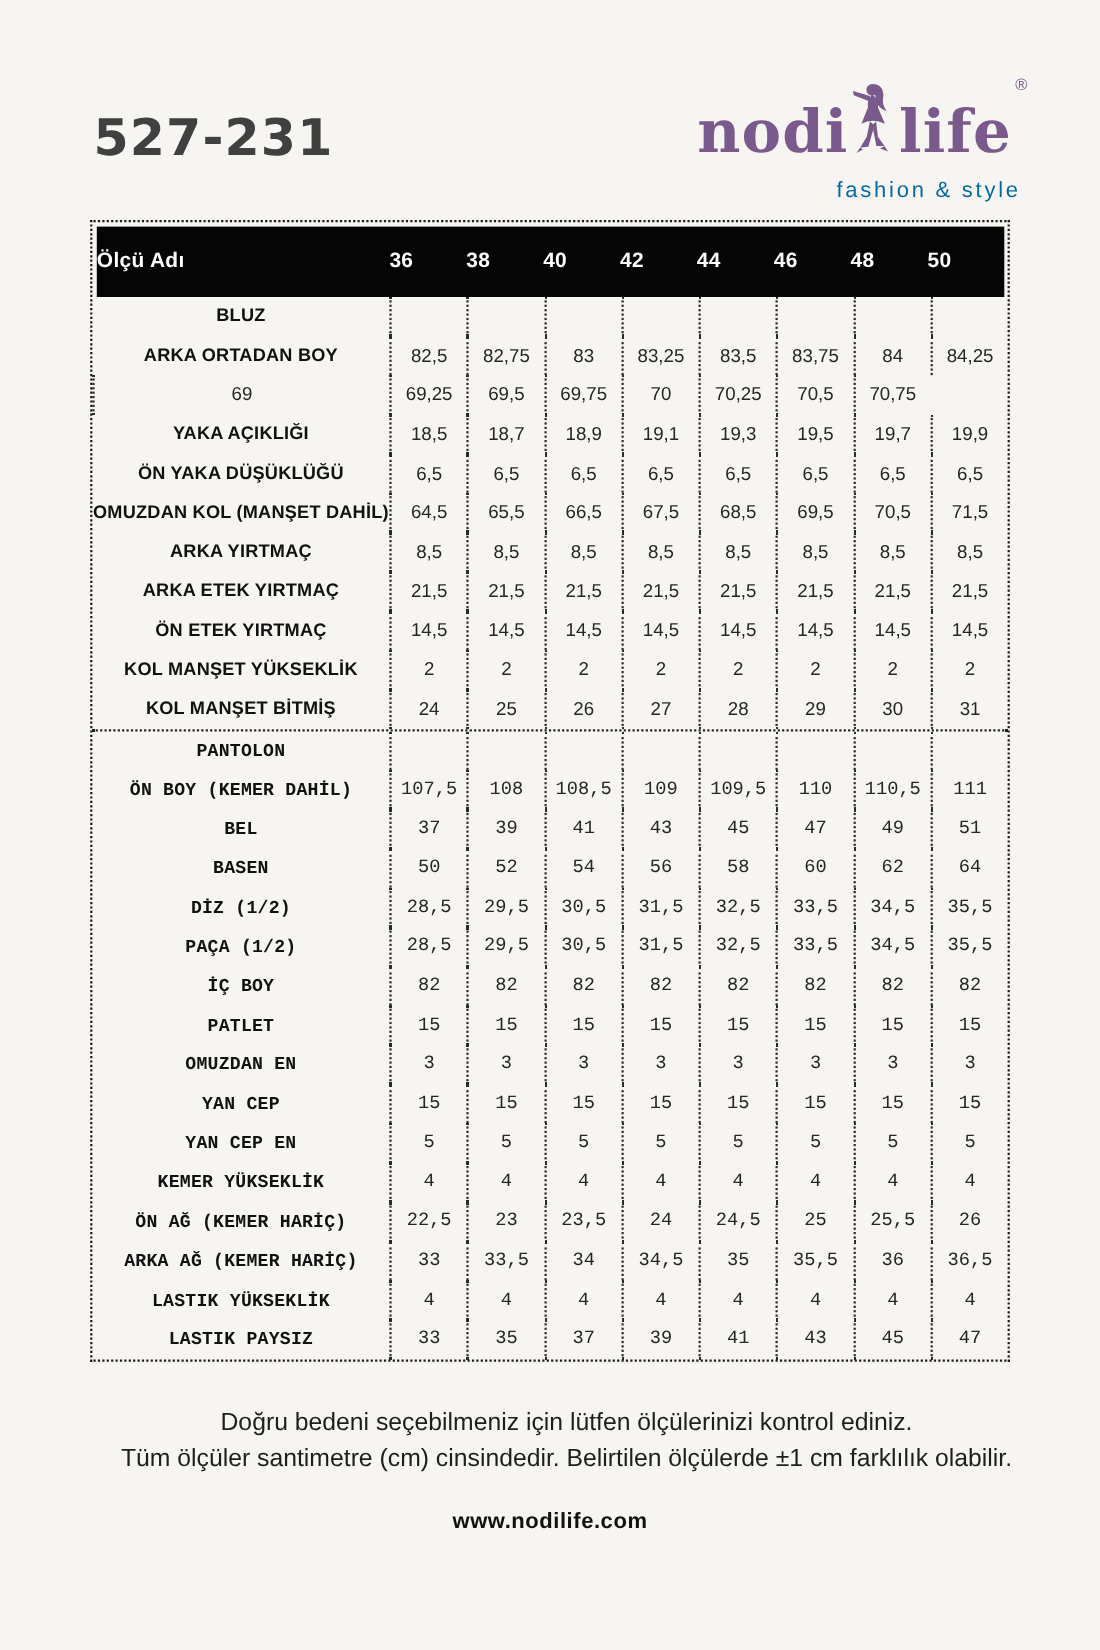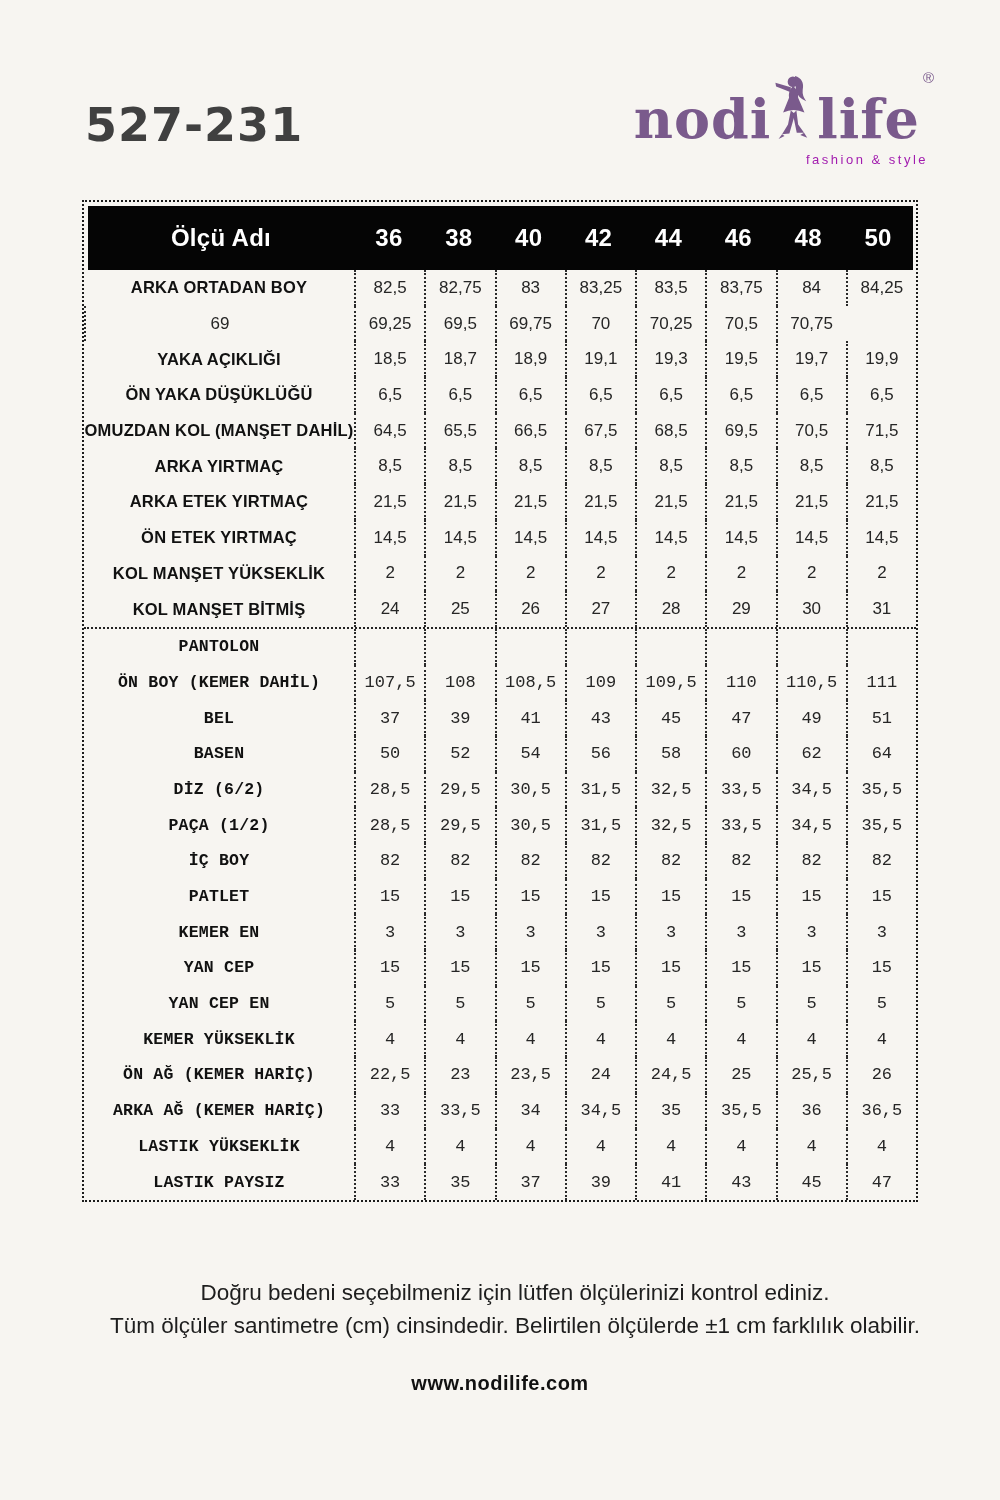--- a/index.html
+++ b/index.html
@@ -46,25 +46,25 @@
   }
   .logo-figure { display: inline-block; margin: 0 1px -2px 3px; }
   .logo-figure svg { display: block; height: 74px; width: 42px; }
   .logo-reg {
     font-size: 15px;
     line-height: 1;
     align-self: flex-start;
     margin: -2px 0 0 3px;
   }
   .logo-tagline {
-    font-size: 13px;
+    font-size: 20px;
     letter-spacing: 2.5px;
-    margin-top: 8px;
+    margin-top: 18px;
     padding-right: 6px;
-    color: #a21caf;
+    color: #0369a1;
   }
 
   
   .tbl {
     position: absolute;
     top: 200px;
     left: 82px;
     width: 832px;
     border: 2px dotted #1c1c1c;
     box-sizing: content-box;
@@ -72,23 +72,22 @@
   .tbl-header {
     background: #050505;
     color: #ffffff;
     height: 64px;
     margin: 4px 3px 0 4px;
     display: grid;
     grid-template-columns: 266px repeat(8, 1fr);
     align-items: center;
   }
   .hcell {
-    text-align: center;
     font-weight: bold;
-    font-size: 24px;
+    font-size: 19px;
     letter-spacing: 0.3px;
   }
   .tbl-body { width: 100%; }
   .section + .section { border-top: 2px dotted #222222; font-family: Liberation Mono, monospace; }
   .row {
     display: grid;
     grid-template-columns: 270px repeat(8, 1fr);
     height: 35.7px;
   }
   .cell {
@@ -168,20 +167,31 @@
       <div class="hcell">38</div>
       <div class="hcell">40</div>
       <div class="hcell">42</div>
       <div class="hcell">44</div>
       <div class="hcell">46</div>
       <div class="hcell">48</div>
       <div class="hcell">50</div>
     </div>
   <div class="tbl-body">
       <div class="section">
+        <div class="row section-title-row">
+          <div class="cell label">BLUZ</div>
+          <div class="cell value"></div>
+          <div class="cell value"></div>
+          <div class="cell value"></div>
+          <div class="cell value"></div>
+          <div class="cell value"></div>
+          <div class="cell value"></div>
+          <div class="cell value"></div>
+          <div class="cell value"></div>
+        </div>
         <div class="row">
           <div class="cell label">ARKA ORTADAN BOY</div>
           <div class="cell value">82,5</div>
           <div class="cell value">82,75</div>
           <div class="cell value">83</div>
           <div class="cell value">83,25</div>
           <div class="cell value">83,5</div>
           <div class="cell value">83,75</div>
           <div class="cell value">84</div>
           <div class="cell value">84,25</div>
@@ -324,21 +334,21 @@
           <div class="cell value">50</div>
           <div class="cell value">52</div>
           <div class="cell value">54</div>
           <div class="cell value">56</div>
           <div class="cell value">58</div>
           <div class="cell value">60</div>
           <div class="cell value">62</div>
           <div class="cell value">64</div>
         </div>
         <div class="row">
-          <div class="cell label">DİZ (6/2)</div>
+          <div class="cell label">DİZ (1/2)</div>
           <div class="cell value">28,5</div>
           <div class="cell value">29,5</div>
           <div class="cell value">30,5</div>
           <div class="cell value">31,5</div>
           <div class="cell value">32,5</div>
           <div class="cell value">33,5</div>
           <div class="cell value">34,5</div>
           <div class="cell value">35,5</div>
         </div>
         <div class="row">
@@ -368,21 +378,21 @@
           <div class="cell value">15</div>
           <div class="cell value">15</div>
           <div class="cell value">15</div>
           <div class="cell value">15</div>
           <div class="cell value">15</div>
           <div class="cell value">15</div>
           <div class="cell value">15</div>
           <div class="cell value">15</div>
         </div>
         <div class="row">
-          <div class="cell label">KEMER EN</div>
+          <div class="cell label">OMUZDAN EN</div>
           <div class="cell value">3</div>
           <div class="cell value">3</div>
           <div class="cell value">3</div>
           <div class="cell value">3</div>
           <div class="cell value">3</div>
           <div class="cell value">3</div>
           <div class="cell value">3</div>
           <div class="cell value">3</div>
         </div>
         <div class="row">

